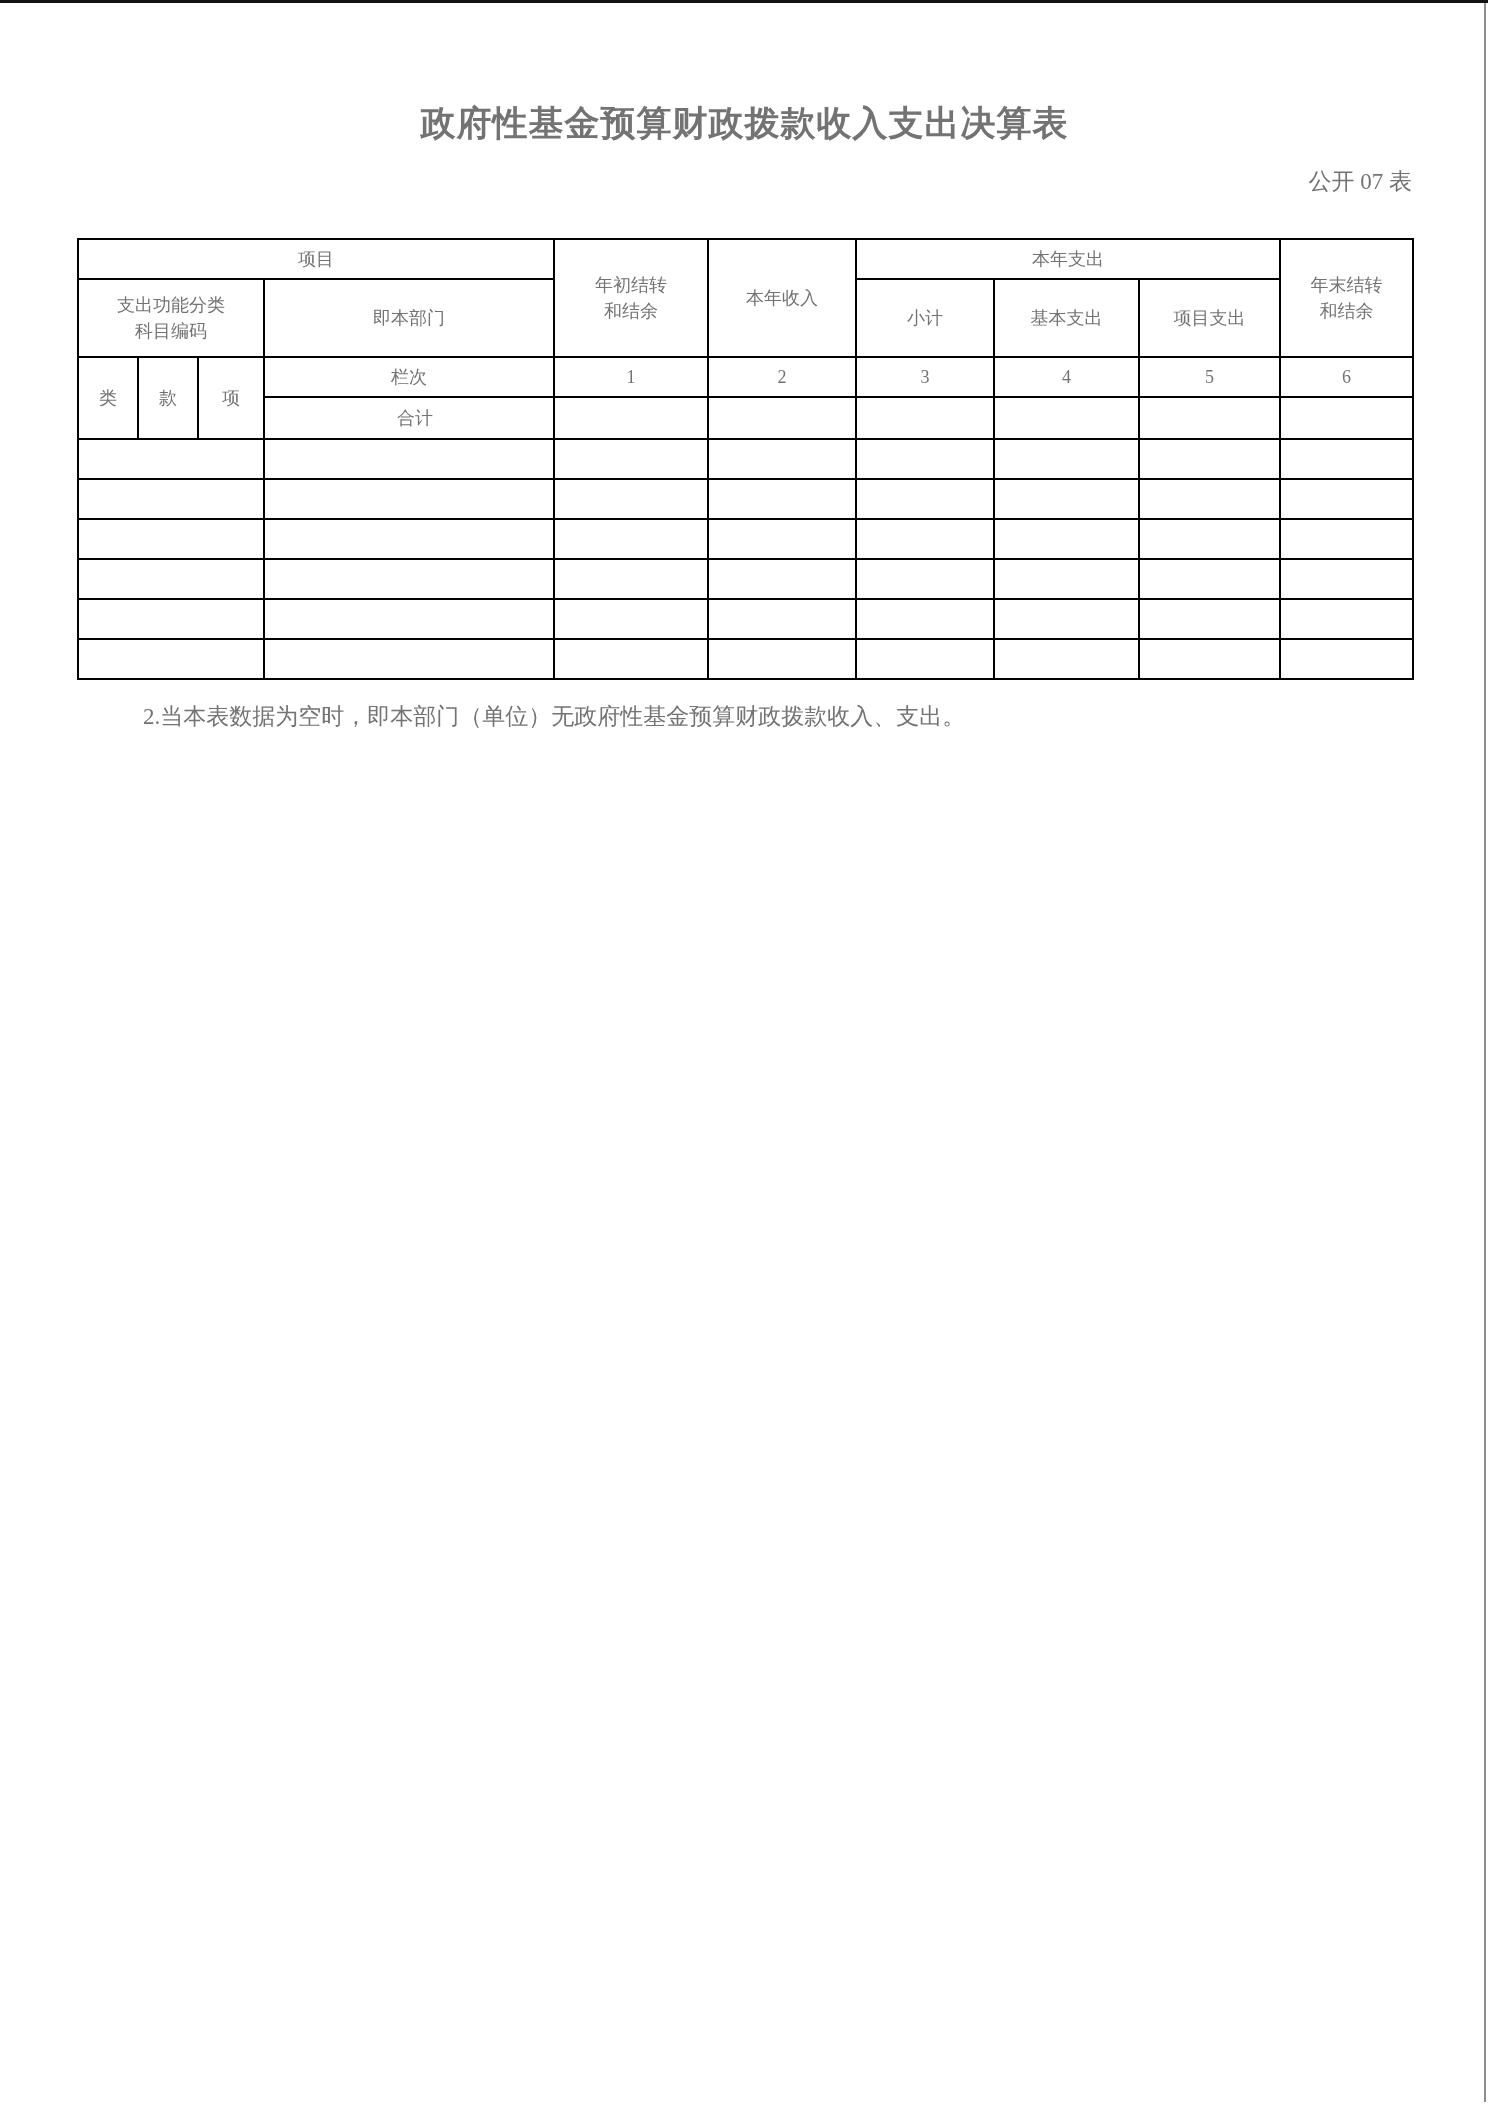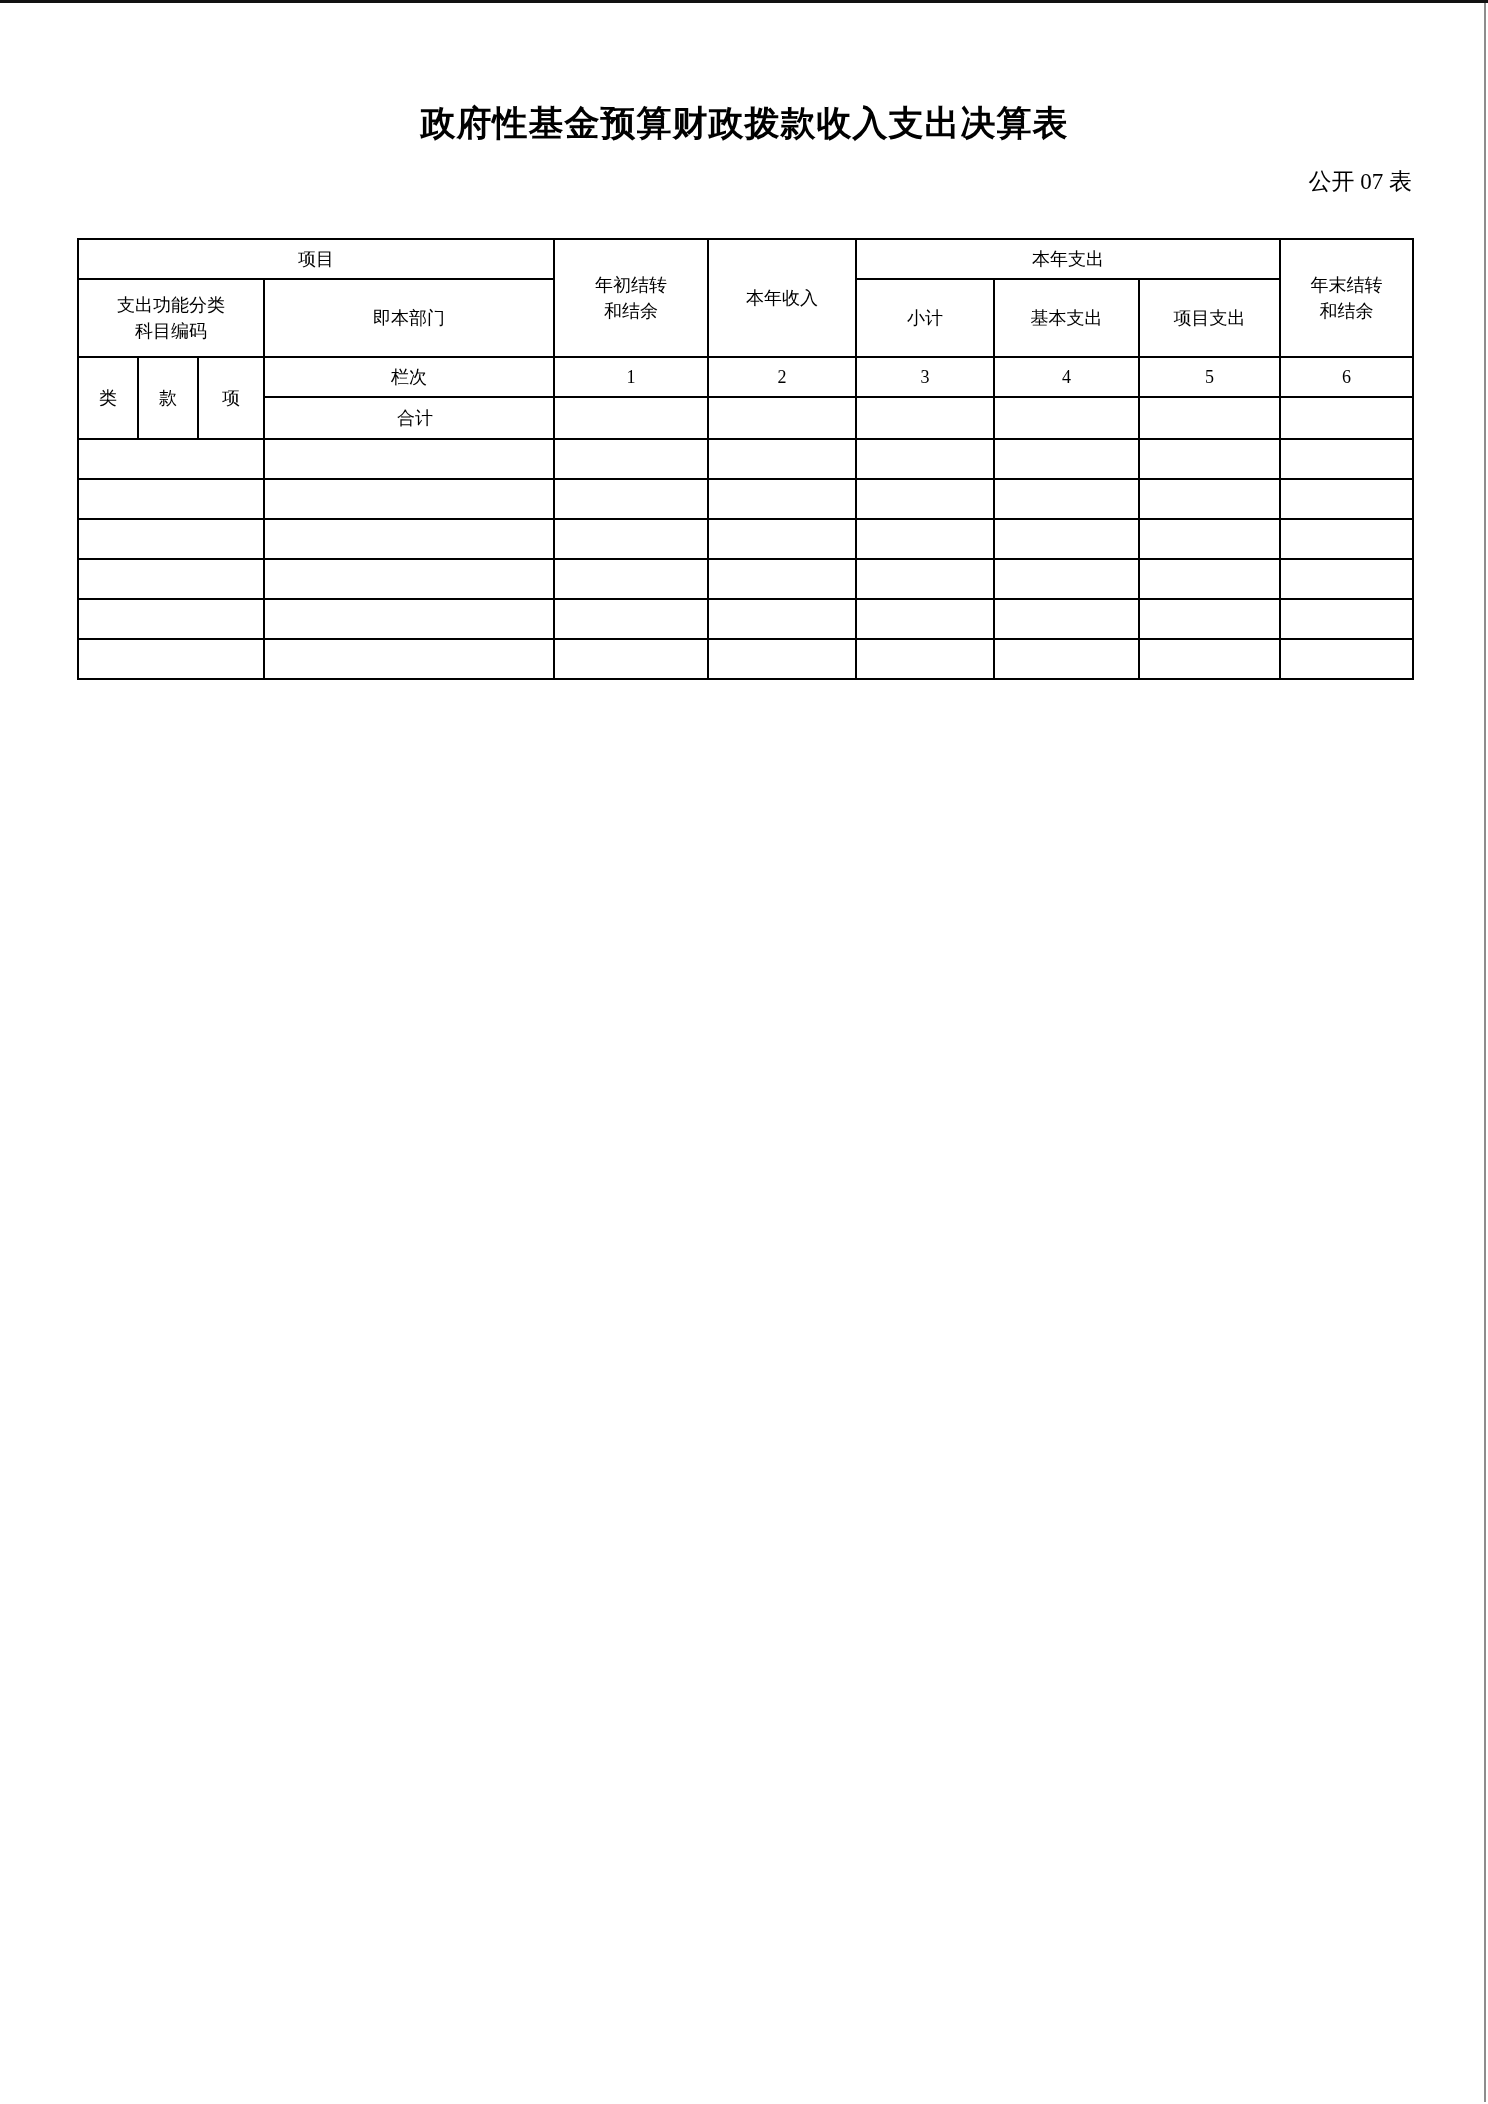--- a/index.html
+++ b/index.html
@@ -6,21 +6,21 @@
     margin: 0;
     padding: 0;
     background: #ffffff;
   }
   .page {
     position: relative;
     width: 1488px;
     height: 2104px;
     background: #ffffff;
     font-family: "Liberation Serif", "DejaVu Serif", serif;
-    color: #000000;
+    color: #737373;
     overflow: hidden;
   }
   .page-top-edge {
     position: absolute;
     left: 0; top: 0;
     width: 100%; height: 3px;
     background: #111;
   }
   .page-right-edge {
     position: absolute;
@@ -205,14 +205,15 @@
         <td></td>
         <td></td>
         <td></td>
         <td></td>
         <td></td>
       </tr>
     </tbody>
   </table>
 
   <div class="notes">
+    <div class="note-line-2">2.当本表数据为空时，即本部门（单位）无政府性基金预算财政拨款收入、支出。</div>
   </div>
 </div>
 
 </body></html>

